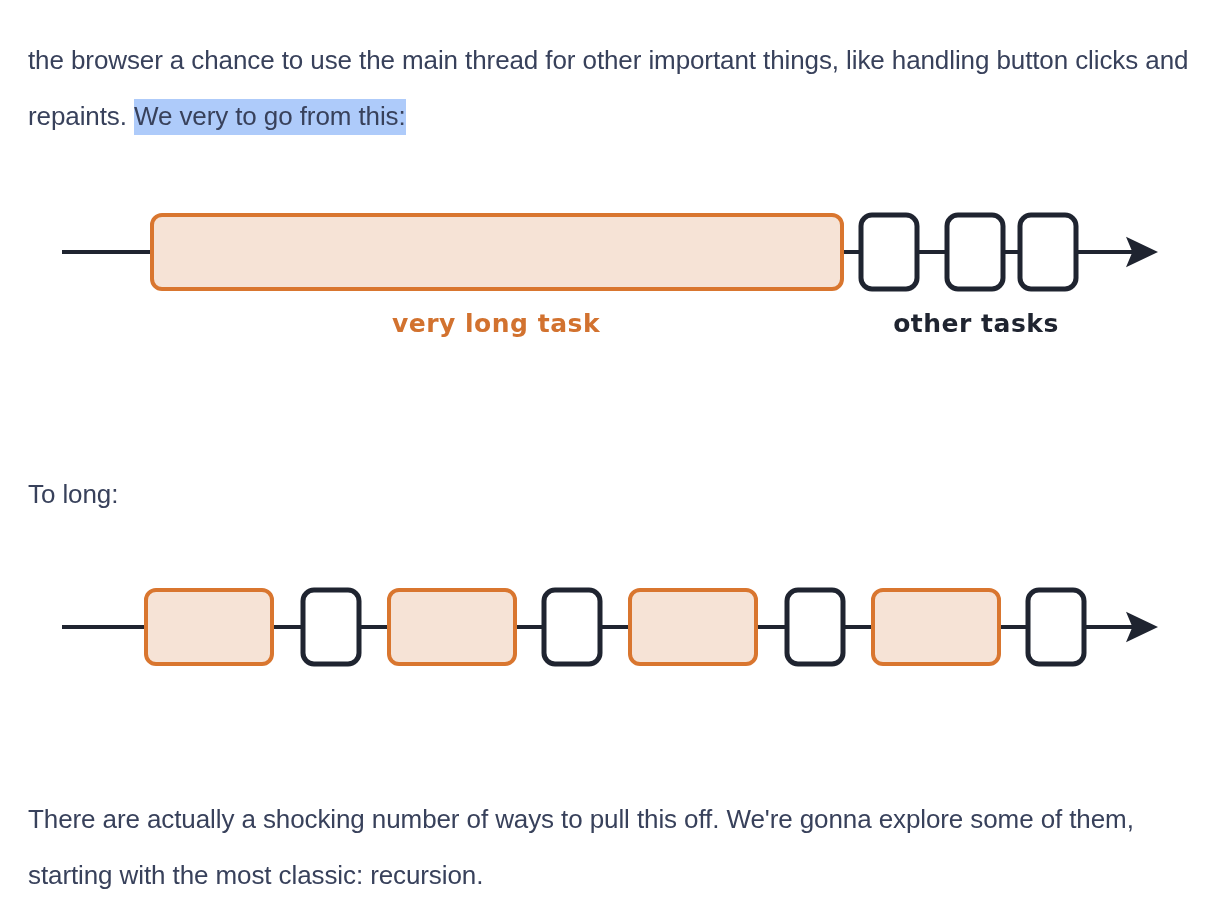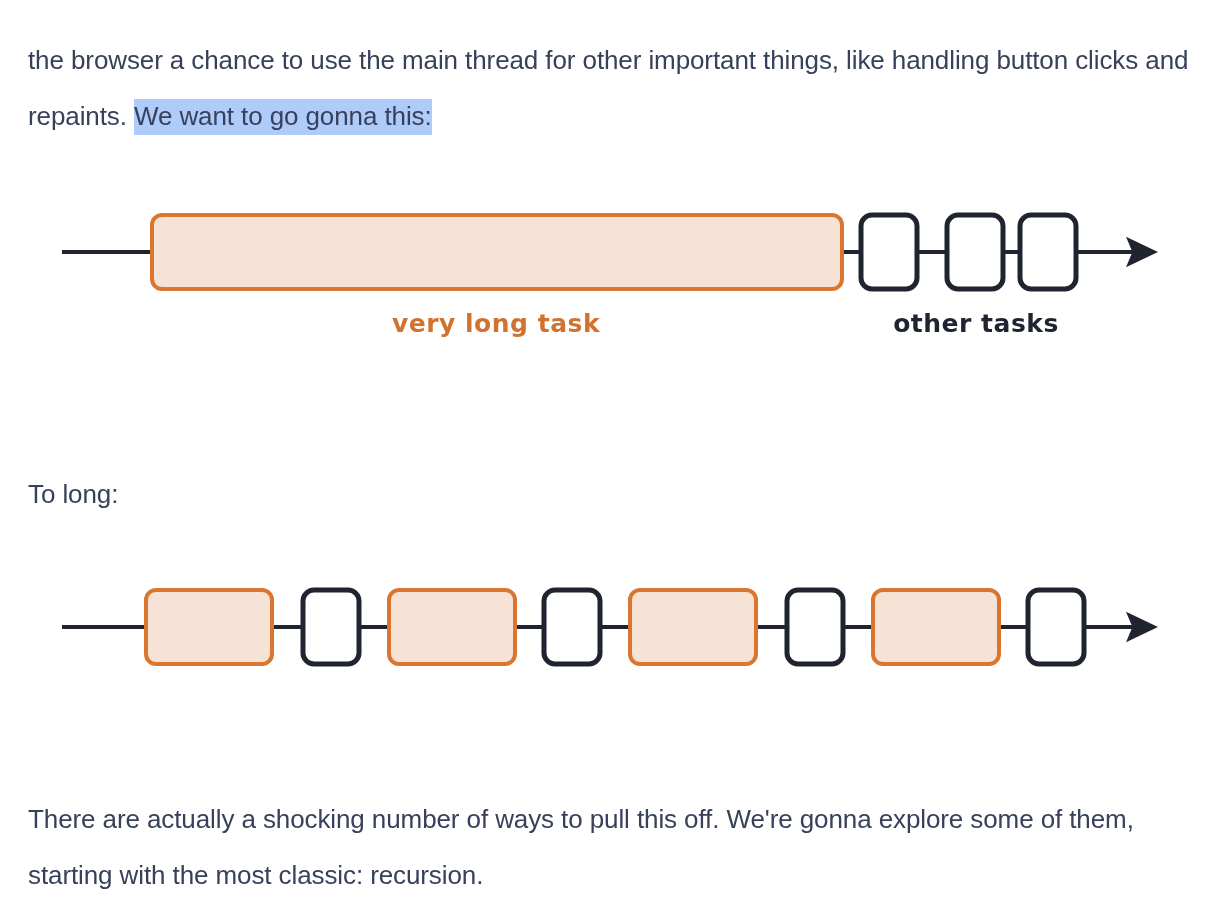--- a/index.html
+++ b/index.html
@@ -61,21 +61,21 @@
     letter-spacing: 0.5px;
   }
   .lbl--orange { fill: #d2722f; }
   .lbl--dark   { fill: #1f2430; }
 </style>
 </head>
 <body>
 
 <div class="page">
 
-  <p class="prose prose--top"><span>the browser a chance to use the main thread for other important things, like handling button clicks and repaints. </span><span class="selected">We want to go gonna this:</span></p>
+  <p class="prose prose--top"><span>the browser a chance to use the main thread for other important things, like handling button clicks and repaints. </span><span class="selected">We very to go from this:</span></p>
 
   <div class="diagram diagram--one">
     <svg width="1226" height="200" viewBox="0 0 1226 200" xmlns="http://www.w3.org/2000/svg">
       <defs>
         <marker id="arrowA" markerWidth="10" markerHeight="10" refX="6" refY="5" orient="auto" markerUnits="strokeWidth">
           <path d="M0,1.2 L8,5 L0,8.8 L1.6,5 Z" fill="#1f2430"></path>
         </marker>
       </defs>
 
       <g stroke="#1f2430" stroke-width="4" stroke-linecap="butt">

